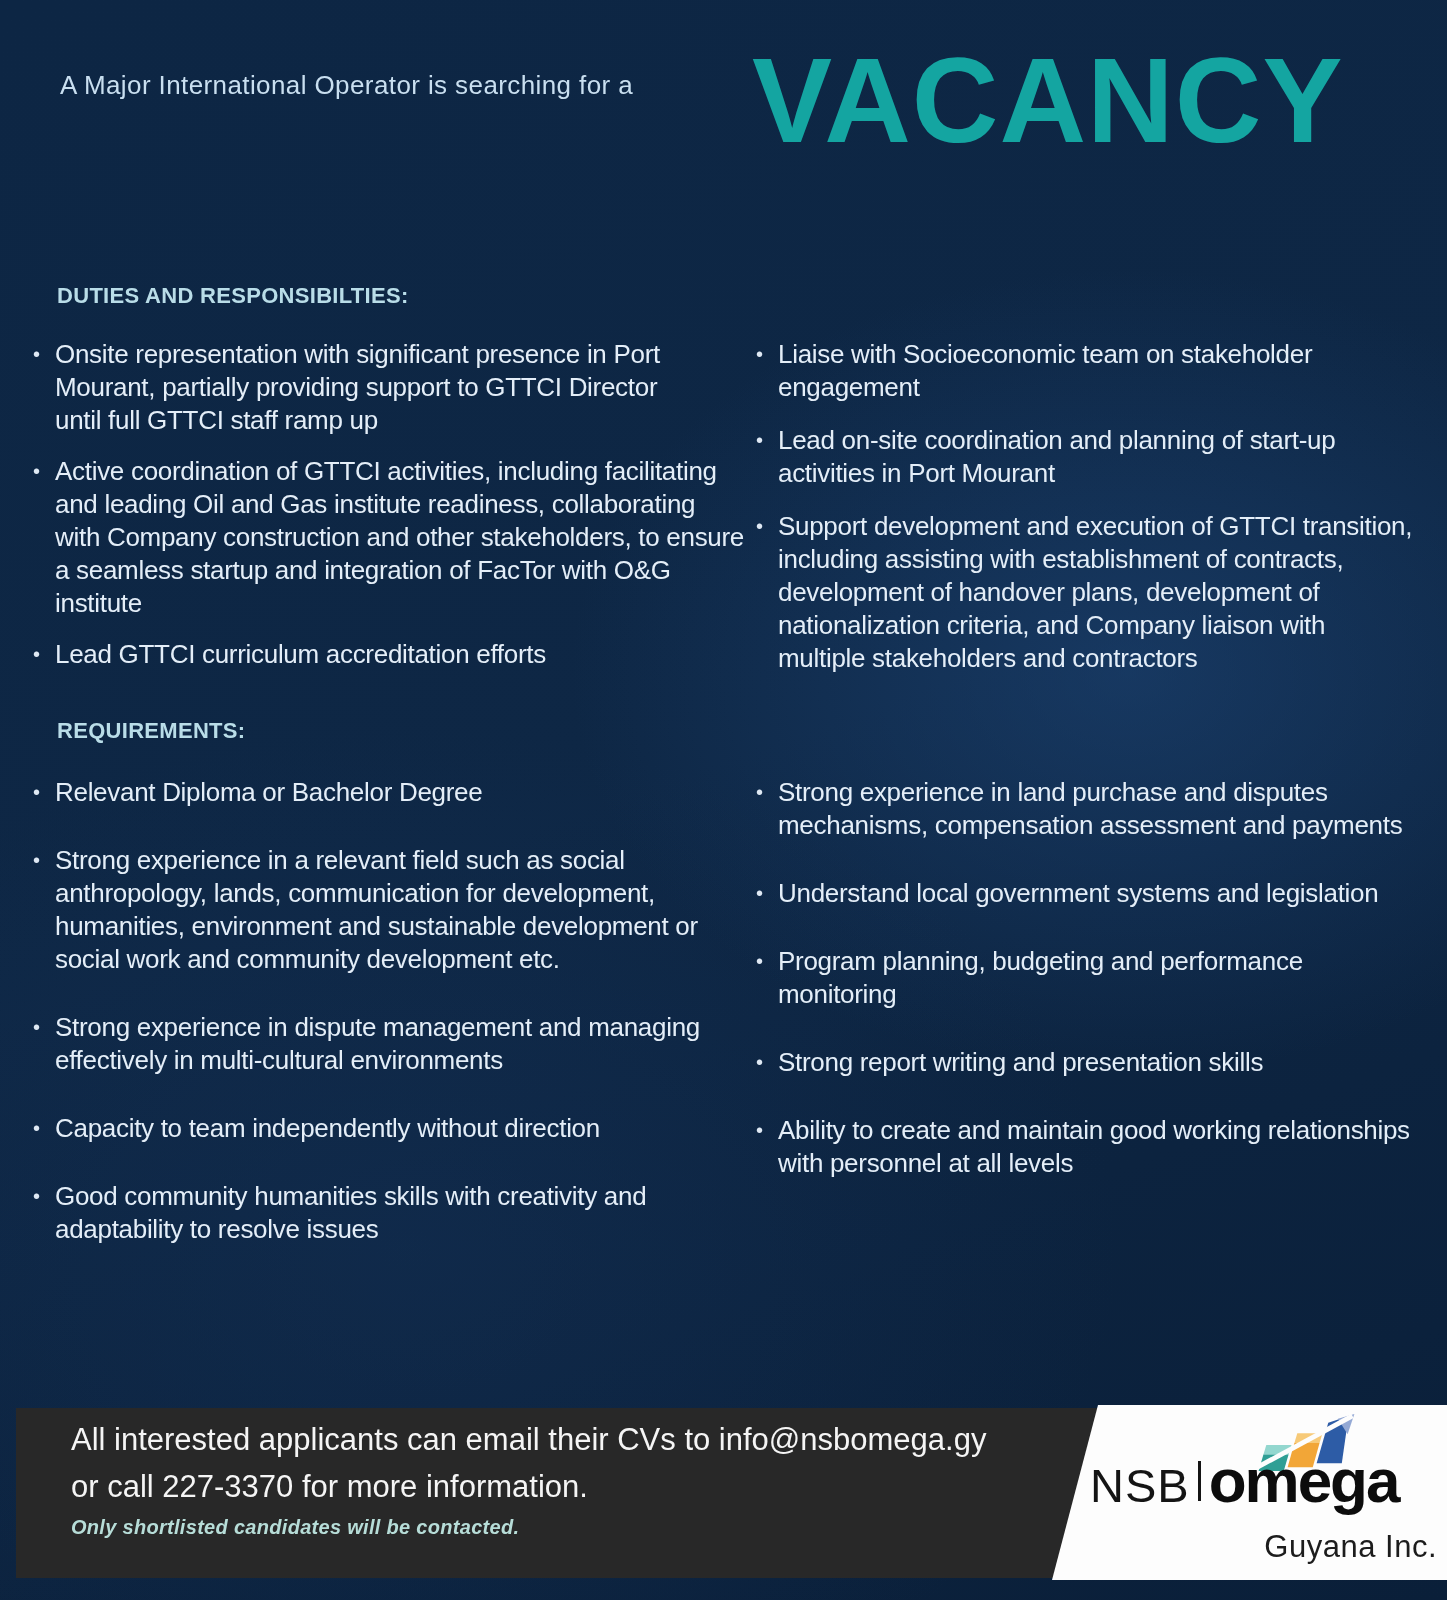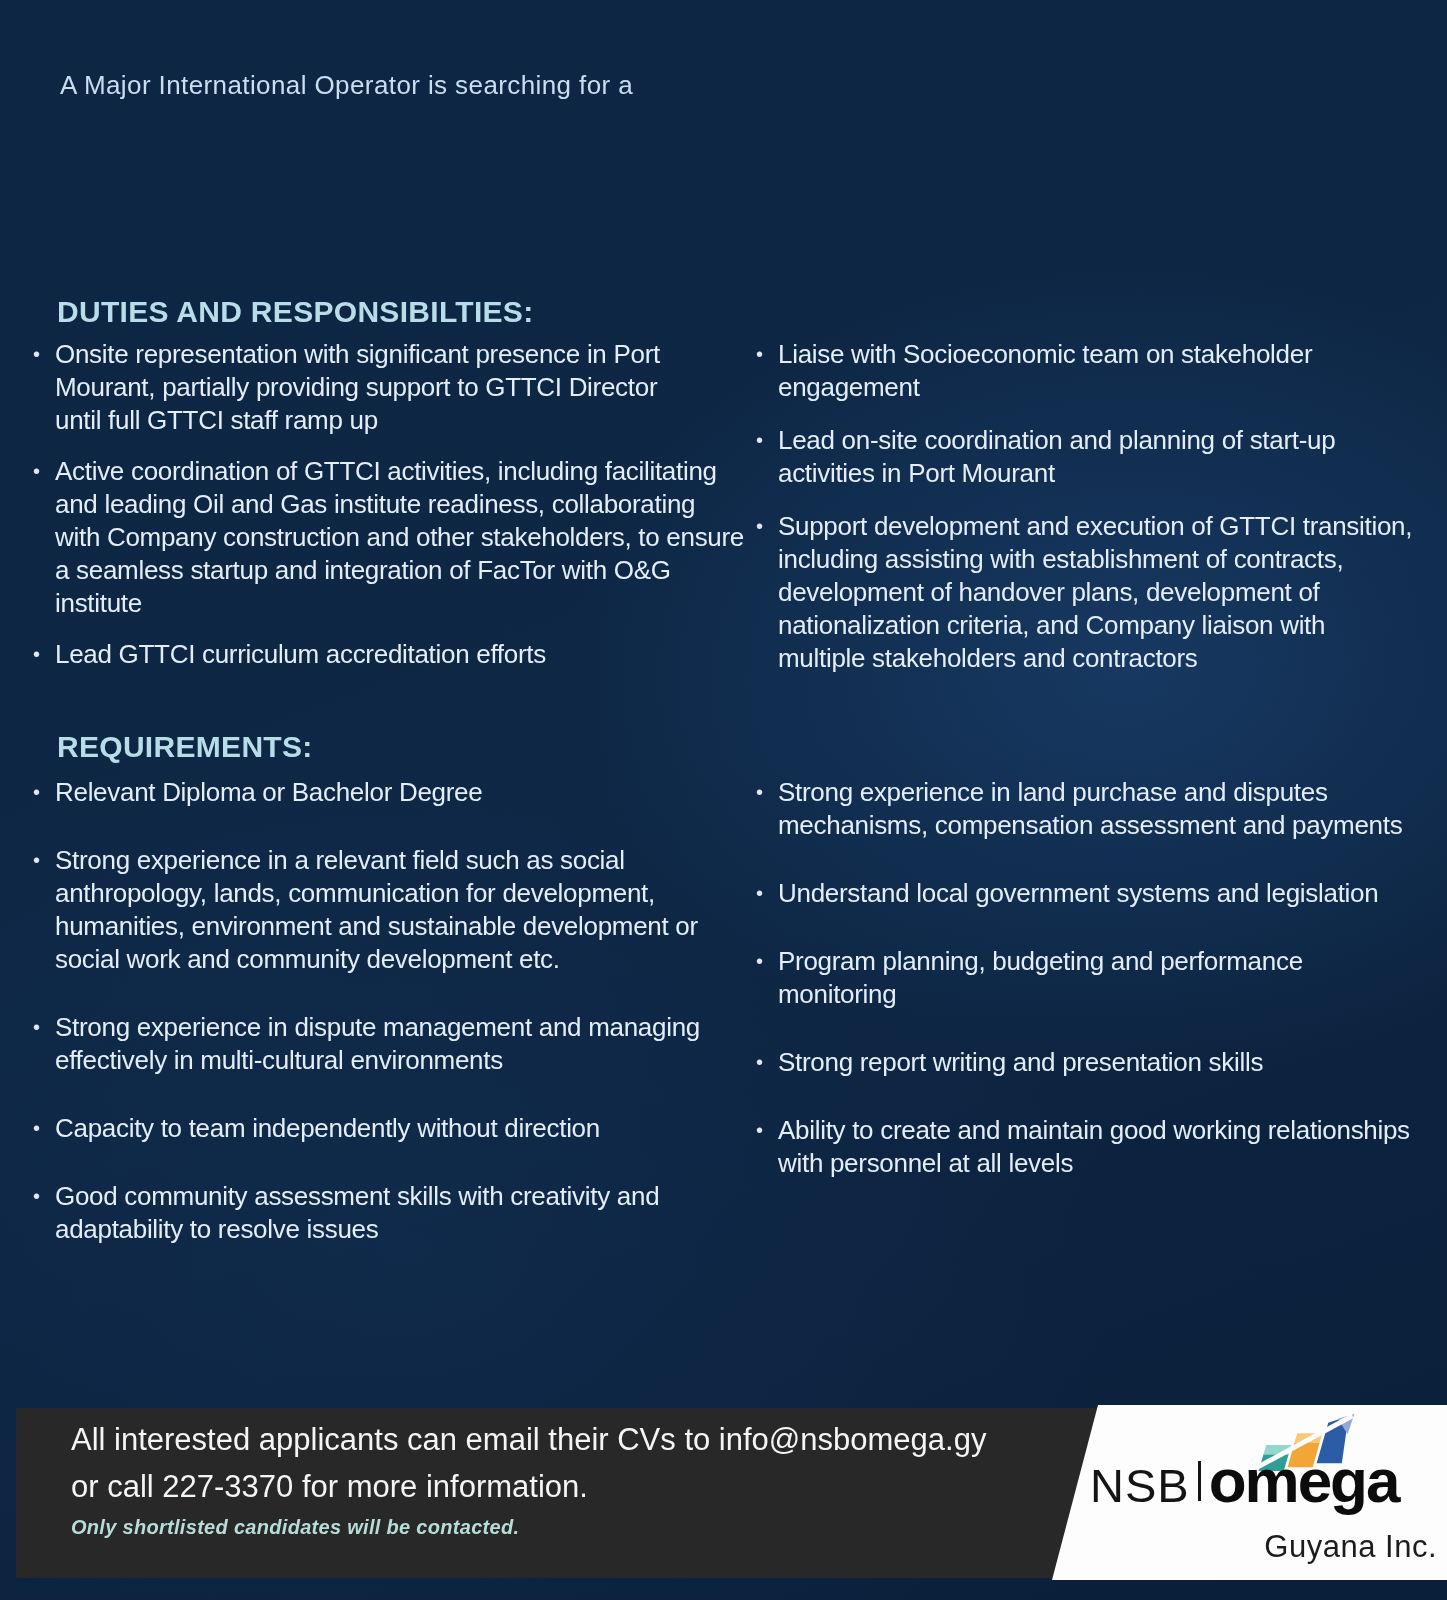--- a/index.html
+++ b/index.html
@@ -10,21 +10,21 @@
       radial-gradient(900px 650px at 78% 42%, rgba(32,74,126,0.50), rgba(0,0,0,0) 62%),
       radial-gradient(1100px 800px at 28% 78%, rgba(22,52,92,0.35), rgba(0,0,0,0) 65%),
       linear-gradient(160deg,#0d2644 0%,#0e2745 48%,#0a1f39 100%);
   }
   .abs{position:absolute;}
   .ml{white-space:pre-line;}
   .intro{left:60px;top:70px;font-size:26px;letter-spacing:0.4px;color:#c9dff0;}
   .job-title{left:57px;top:104px;font-size:48px;line-height:62px;font-weight:bold;font-style:italic;
     color:#f0a522;letter-spacing:0.5px;text-shadow:2px 2px 0 rgba(0,0,0,0.28);}
   .vacancy{left:752px;top:40px;font-size:120px;line-height:120px;font-weight:800;color:#14a5a1;letter-spacing:1px;}
-  .sec-heading{font-size:30px;font-weight:bold;color:#b9dde8;letter-spacing:0.3px;margin-top:12px;}
+  .sec-heading{font-size:22px;font-weight:bold;color:#b9dde8;letter-spacing:0.3px;}
   .h-duties{left:57px;top:283px;}
   .h-req{left:57px;top:718px;}
   .col{position:absolute;display:flex;flex-direction:column;}
   .col-duties-left{left:30px;top:338px;width:715px;gap:18px;}
   .col-duties-right{left:753px;top:338px;width:684px;gap:20px;}
   .col-req-left{left:30px;top:776px;width:715px;gap:35px;}
   .col-req-right{left:753px;top:776px;width:684px;gap:35px;}
   .item{display:flex;align-items:flex-start;}
   .dot{flex:0 0 22px;font-size:20px;line-height:33px;color:#dfe9f4;padding-left:3px;}
   .txt{font-size:26px;line-height:33px;letter-spacing:-0.3px;color:#e4eef8;}
@@ -41,20 +41,21 @@
   .lbar{width:3px;height:40px;background:#141414;margin:0 8px;align-self:center;}
   .omega{font-size:62px;font-weight:bold;color:#0c0c0c;letter-spacing:-2px;}
   .region{position:absolute;right:10px;top:124px;font-size:31px;color:#1c1c1c;letter-spacing:0.5px;}
 </style>
 </head>
 <body>
 
 <div class="poster">
 
   <div class="abs intro">A Major International Operator is searching for a</div>
+  <div class="abs vacancy">VACANCY</div>
 
   <div class="abs sec-heading h-duties">DUTIES AND RESPONSIBILTIES:</div>
 
   <div class="col col-duties-left">
     <div class="item">
       <span class="dot">•</span>
       <span class="txt ml">Onsite representation with significant presence in Port
 Mourant, partially providing support to GTTCI Director
 until full GTTCI staff ramp up</span>
     </div>
@@ -110,21 +111,21 @@
       <span class="dot">•</span>
       <span class="txt ml">Strong experience in dispute management and managing
 effectively in multi-cultural environments</span>
     </div>
     <div class="item">
       <span class="dot">•</span>
       <span class="txt ml">Capacity to team independently without direction</span>
     </div>
     <div class="item">
       <span class="dot">•</span>
-      <span class="txt ml">Good community assessment skills with creativity and
+      <span class="txt ml">Good community humanities skills with creativity and
 adaptability to resolve issues</span>
     </div>
   </div>
 
   <div class="col col-req-right">
     <div class="item">
       <span class="dot">•</span>
       <span class="txt ml">Strong experience in land purchase and disputes
 mechanisms, compensation assessment and payments</span>
     </div>

